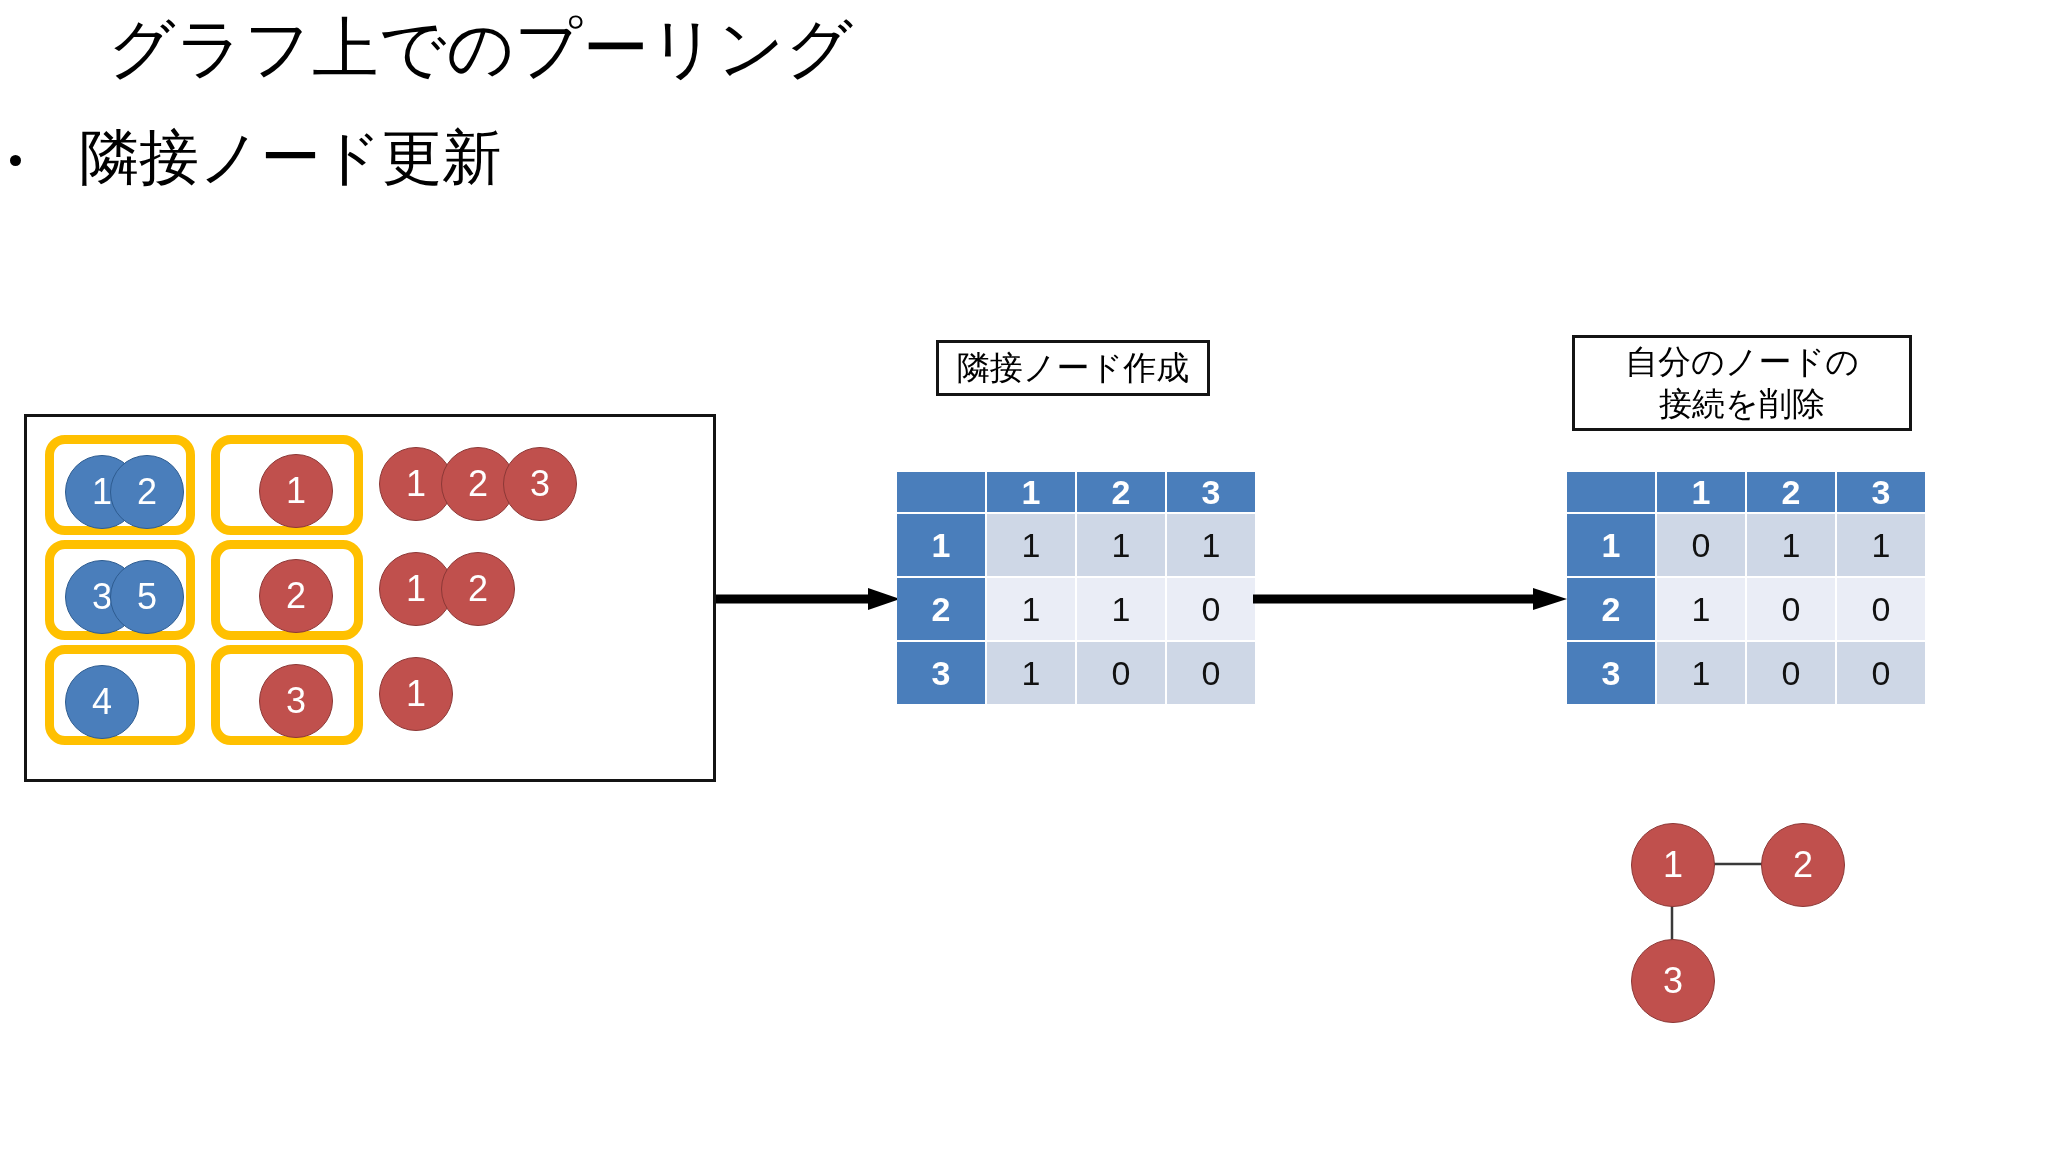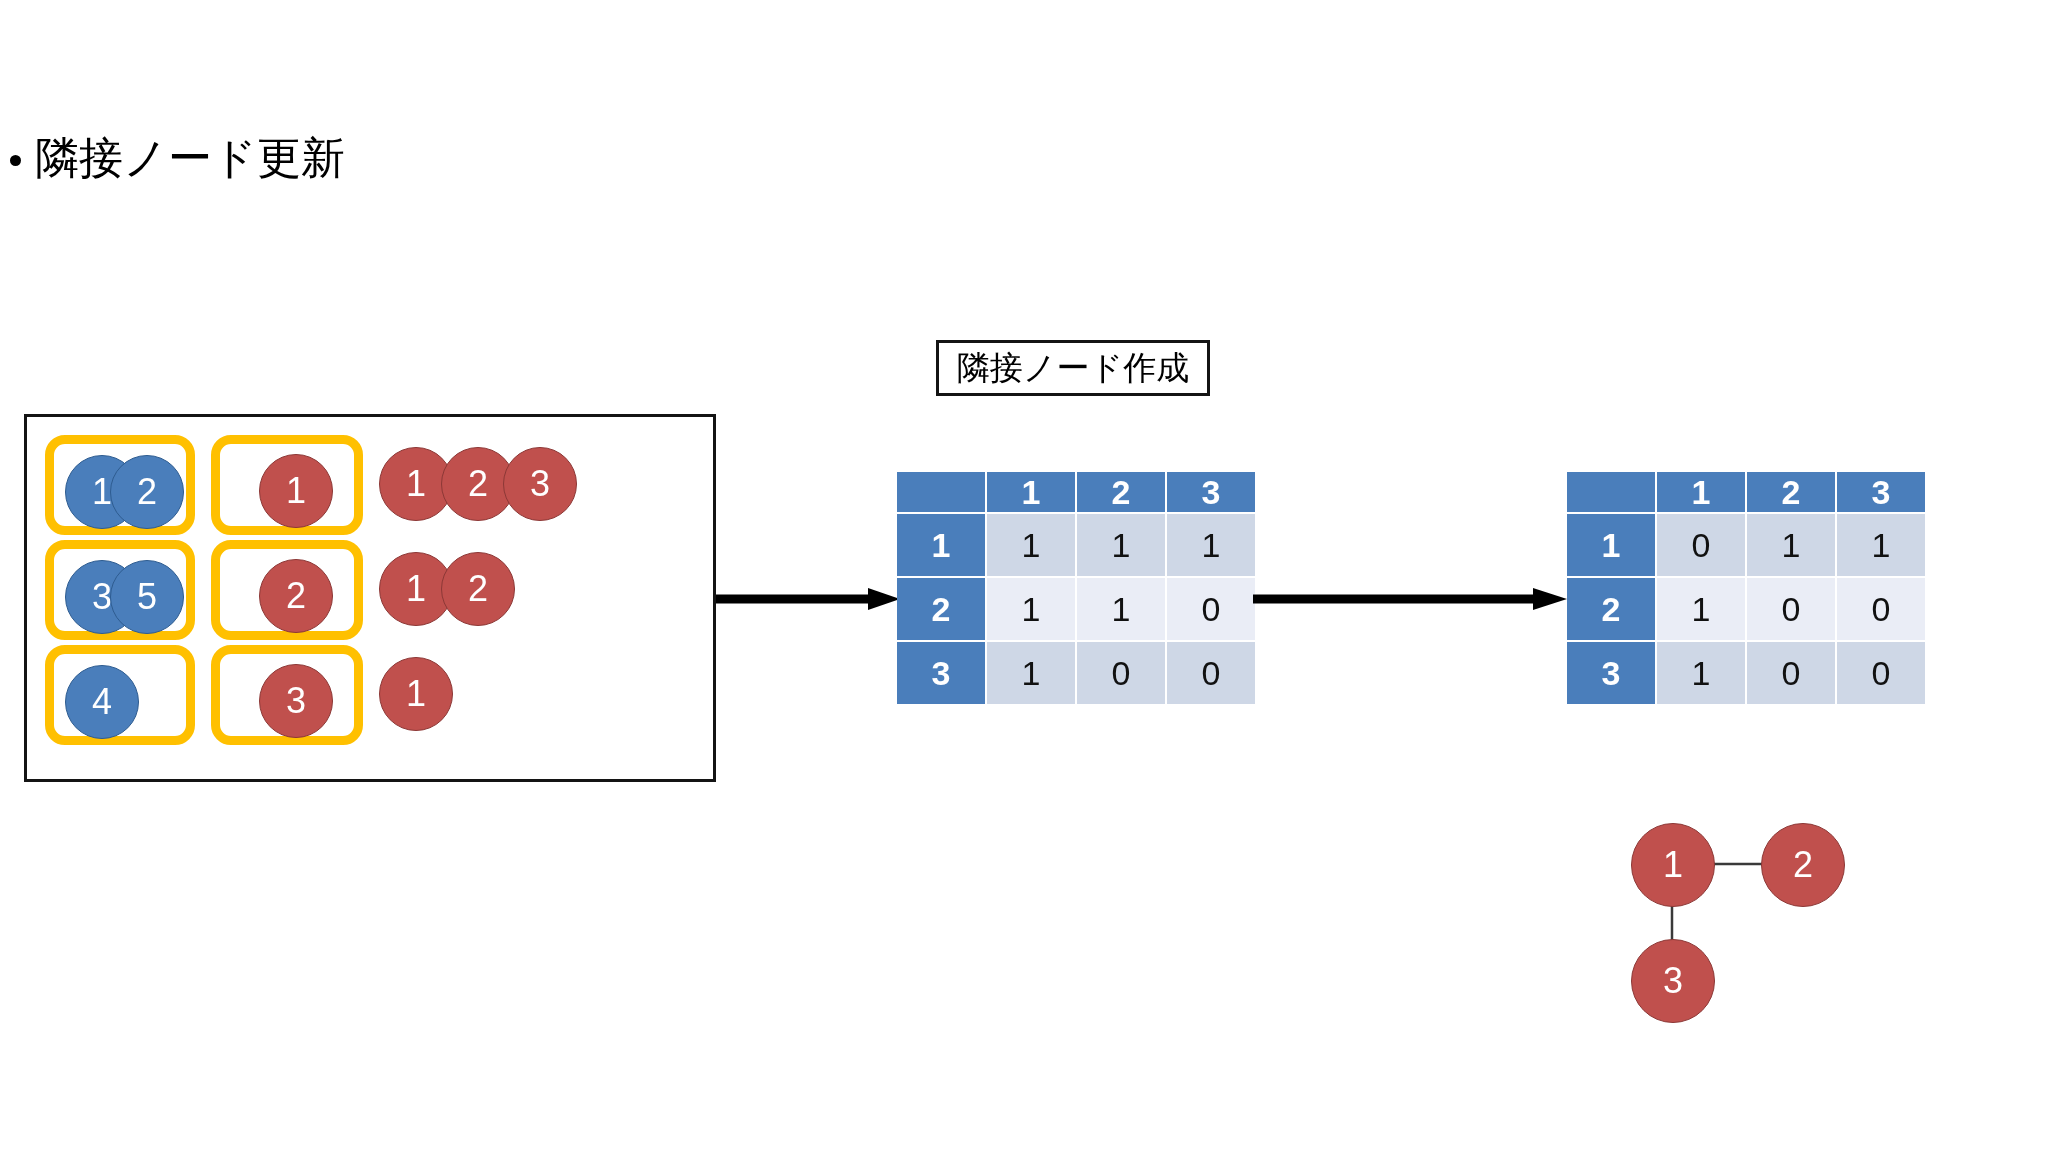--- a/index.html
+++ b/index.html
@@ -40,23 +40,24 @@
   }
   #bullet-dot {
     width: 11px;
     height: 11px;
     border-radius: 50%;
     background: #000000;
     flex: none;
     margin-top: 4px;
   }
   #bullet-text {
-    font-size: 44px;
+    font-size: 60px;
     line-height: 56px;
     white-space: nowrap;
+    margin-left: 44px;
   }
 
   
   #left-panel {
     position: absolute;
     left: 24px;
     top: 414px;
     width: 692px;
     height: 368px;
     border: 3px solid #141414;
@@ -168,20 +169,21 @@
     font-size: 36px;
     z-index: 2;
   }
   #result-graph svg { position: absolute; left: 0; top: 0; z-index: 1; }
 </style>
 </head>
 <body>
 
 <div id="slide">
 
+  <div id="title">グラフ上でのプーリング</div>
 
   <div id="bullet-row">
     <span id="bullet-dot"></span>
     <span id="bullet-text">隣接ノード更新</span>
   </div>
 
   <div id="left-panel">
 
     <div class="group-box" style="left:18px; top:18px; width:150px; height:100px;">
       <div class="node blue" style="left:11px; top:11px;">1</div>
@@ -251,20 +253,24 @@
       <td class="cell">0</td>
     </tr>
   </tbody>
     </table>
 
   <svg class="arrow" style="left:1253px; top:588px; width:314px;" viewBox="0 0 314 22" preserveAspectRatio="none">
     <line x1="0" y1="11" x2="288" y2="11" stroke="#000000" stroke-width="9"></line>
     <polygon points="280,0 314,11 280,22" fill="#000000"></polygon>
   </svg>
 
+  <div class="caption-box" style="left:1572px; top:335px; width:340px; height:96px;">
+    <span>自分のノードの</span>
+    <span>接続を削除</span>
+  </div>
 
   <table class="matrix" style="left:1565px; top:470px;">
     <tbody>
         <tr class="head">
       <td class="corner"></td>
       <td class="colhead">1</td>
       <td class="colhead">2</td>
       <td class="colhead">3</td>
     </tr>
     <tr class="body band-a">

